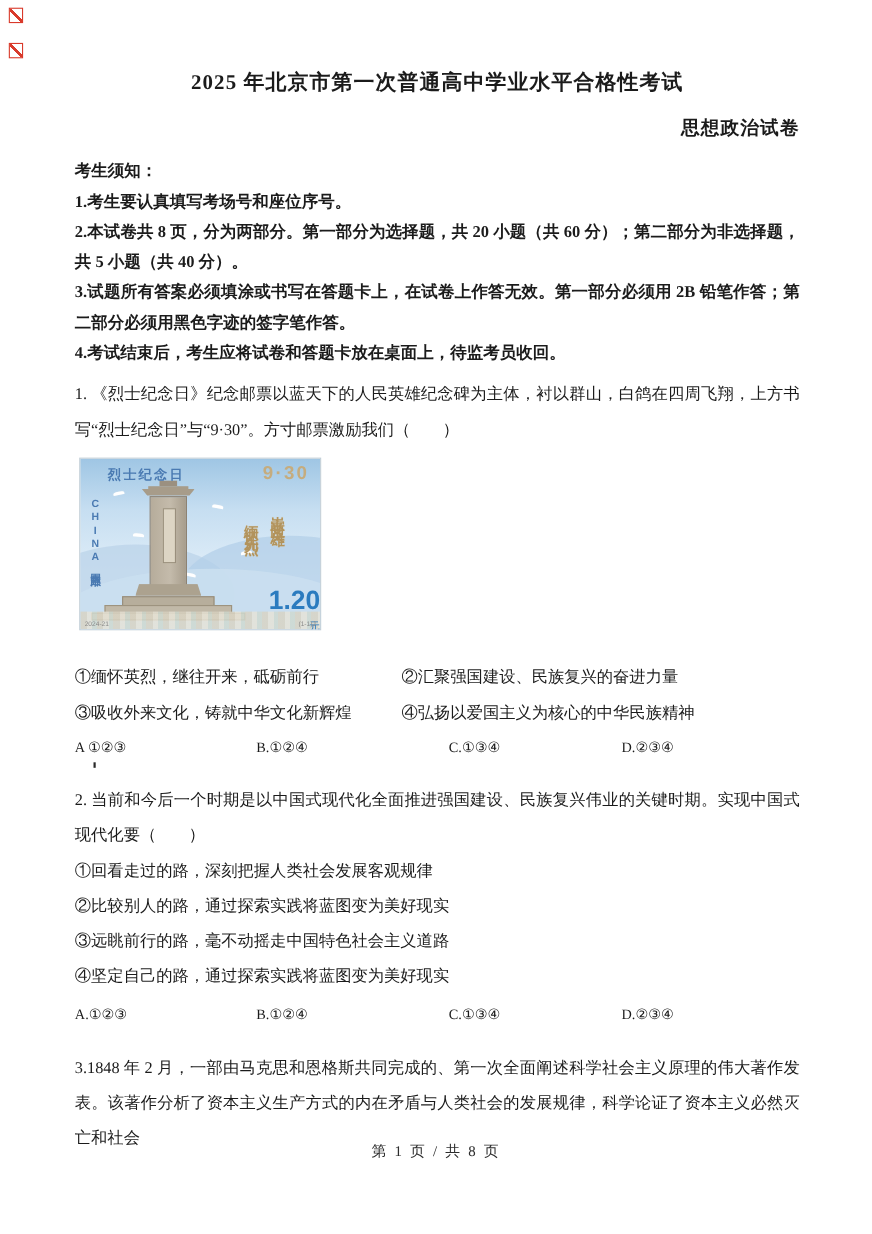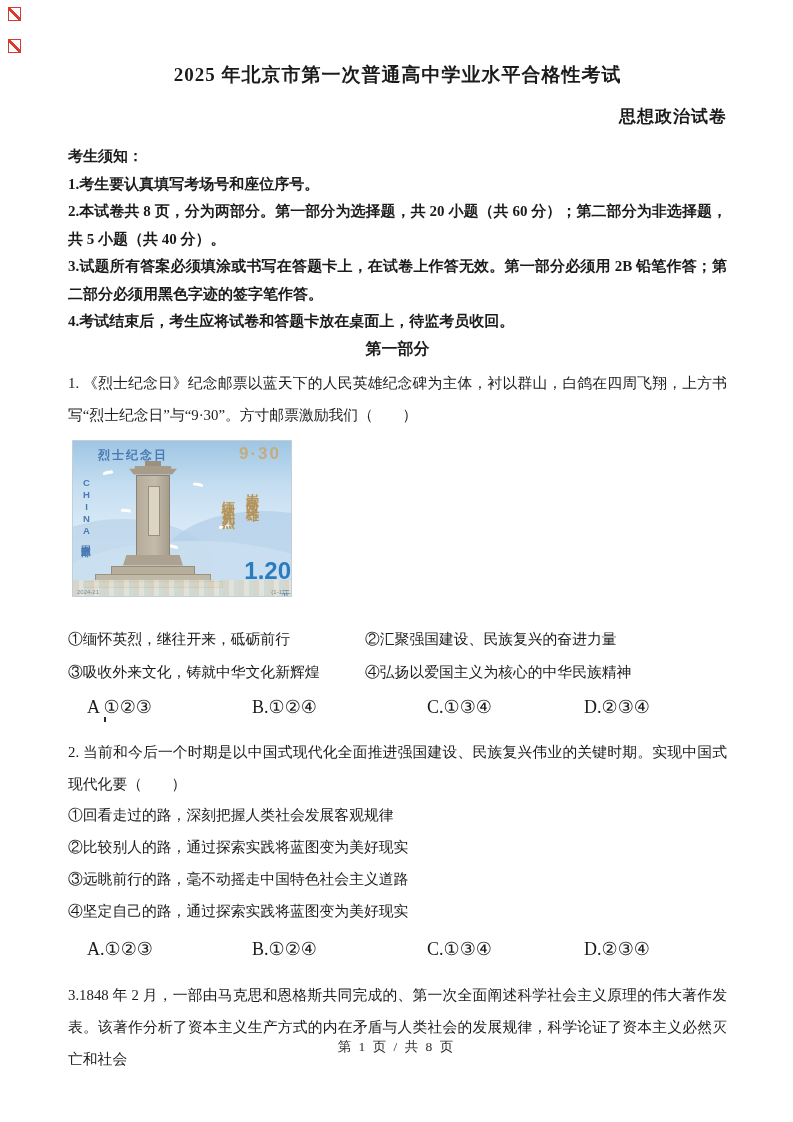--- a/index.html
+++ b/index.html
@@ -71,21 +71,21 @@
   .stamp-serial{position:absolute;left:4px;bottom:1px;font-size:6px;color:#8a8a8a;
                 font-family:"Liberation Sans","DejaVu Sans",sans-serif;}
   .stamp-serial-r{position:absolute;right:4px;bottom:1px;font-size:6px;color:#8a8a8a;
                   font-family:"Liberation Sans","DejaVu Sans",sans-serif;}
 
   
   .choices{margin-top:26px;font-size:14.8px;}
   .choice-row{height:33px;display:flex;align-items:center;}
   .choice-row .c-left{width:297px;flex:0 0 297px;}
   .choice-line{height:32px;display:flex;align-items:center;font-size:14.8px;}
-  .opt-row{position:relative;height:33px;font-size:18px;margin-left:19px;}
+  .opt-row{position:relative;height:33px;font-size:13px;}
   .opt-row span{position:absolute;top:7px;}
   .opt-a{left:0;}
   .opt-b{left:165px;}
   .opt-c{left:340px;text-align:center;}
   .opt-d{left:497px;}
   .stray{position:absolute;left:17px;top:28px;width:2px;height:5px;background:#2a2a2a;}
 
   .q2{margin-top:14px;}
   .q2 .opt-row{margin-top:3px;}
   .q3{margin-top:15px;}
@@ -107,21 +107,20 @@
     <div class="subtitle">思想政治试卷</div>
 
     <div class="notice">
       <div>考生须知：</div>
       <div>1.考生要认真填写考场号和座位序号。</div>
       <div>2.本试卷共 8 页，分为两部分。第一部分为选择题，共 20 小题（共 60 分）；第二部分为非选择题，共 5 小题（共 40 分）。</div>
       <div>3.试题所有答案必须填涂或书写在答题卡上，在试卷上作答无效。第一部分必须用 2B 铅笔作答；第二部分必须用黑色字迹的签字笔作答。</div>
       <div>4.考试结束后，考生应将试卷和答题卡放在桌面上，待监考员收回。</div>
     </div>
 
-    <div class="part-head">第一部分</div>
 
     <div class="q q1">1. 《烈士纪念日》纪念邮票以蓝天下的人民英雄纪念碑为主体，衬以群山，白鸽在四周飞翔，上方书写“烈士纪念日”与“9·30”。方寸邮票激励我们（　　）</div>
 
     <div class="stamp">
       <div class="mtn mtn1"></div>
       <div class="mtn mtn2"></div>
       <div class="mtn mtn3"></div>
       <div class="dove d1"></div>
       <div class="dove d2"></div>
       <div class="dove d3"></div>

